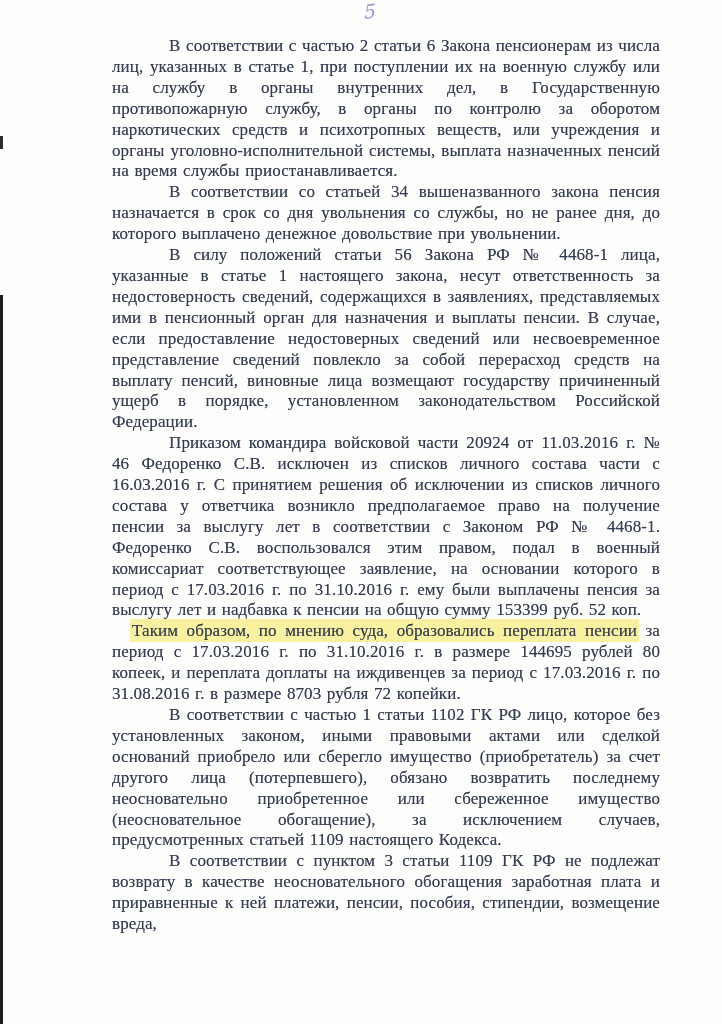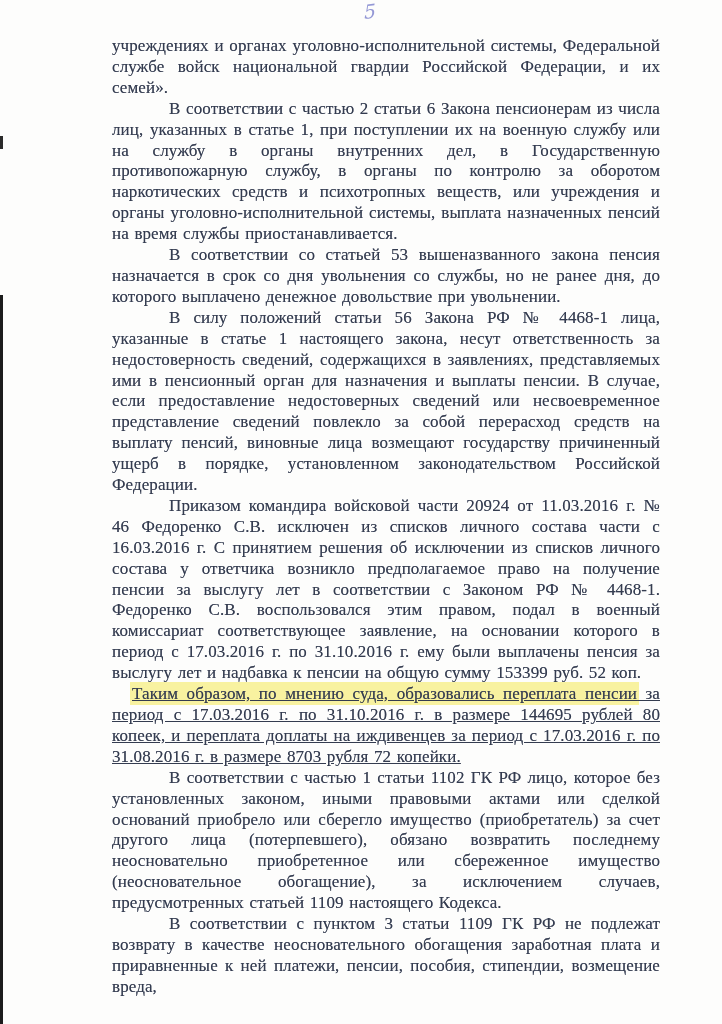--- a/index.html
+++ b/index.html
@@ -57,43 +57,42 @@
     text-align: justify;
     letter-spacing: 0.1px;
     word-spacing: 1.2px;
     text-shadow: 0 0 0.6px rgba(46, 54, 78, 0.55);
   }
   .para {
     margin: 0;
     text-indent: 57px;
   }
   .para.no-indent { text-indent: 0; }
-  .para.small-indent { text-indent: 20px; text-decoration: underline; }
+  .para.small-indent { text-indent: 20px; }
   .hl {
     background: #f8f2a0;
     box-shadow: 0 0 0 2px #f8f2a0;
   }
 </style>
 </head>
 <body>
 
 <div class="sheet">
 
   <div class="page-number">5</div>
 
   <div class="edge-dash"></div>
   <div class="edge-line"></div>
 
   <div class="text-block">
 
-    <p class="para no-indent">учреждениях и органах уголовно-исполнительной системы, Федеральной службе войск национальной гвардии Российской Федерации, и их семей».</p>
 
     <p class="para">В соответствии с частью 2 статьи 6 Закона пенсионерам из числа лиц, указанных в статье 1, при поступлении их на военную службу или на службу в органы внутренних дел, в Государственную противопожарную службу, в органы по контролю за оборотом наркотических средств и психотропных веществ, или учреждения и органы уголовно-исполнительной системы, выплата назначенных пенсий на время службы приостанавливается.</p>
 
-    <p class="para">В соответствии со статьей 53 вышеназванного закона пенсия назначается в срок со дня увольнения со службы, но не ранее дня, до которого выплачено денежное довольствие при увольнении.</p>
+    <p class="para">В соответствии со статьей 34 вышеназванного закона пенсия назначается в срок со дня увольнения со службы, но не ранее дня, до которого выплачено денежное довольствие при увольнении.</p>
 
     <p class="para">В силу положений статьи 56 Закона РФ № 4468-1 лица, указанные в статье 1 настоящего закона, несут ответственность за недостоверность сведений, содержащихся в заявлениях, представляемых ими в пенсионный орган для назначения и выплаты пенсии. В случае, если предоставление недостоверных сведений или несвоевременное представление сведений повлекло за собой перерасход средств на выплату пенсий, виновные лица возмещают государству причиненный ущерб в порядке, установленном законодательством Российской Федерации.</p>
 
     <p class="para">Приказом командира войсковой части 20924 от 11.03.2016 г. № 46 Федоренко С.В. исключен из списков личного состава части с 16.03.2016 г. С принятием решения об исключении из списков личного состава у ответчика возникло предполагаемое право на получение пенсии за выслугу лет в соответствии с Законом РФ № 4468-1. Федоренко С.В. воспользовался этим правом, подал в военный комиссариат соответствующее заявление, на основании которого в период с 17.03.2016 г. по 31.10.2016 г. ему были выплачены пенсия за выслугу лет и надбавка к пенсии на общую сумму 153399 руб. 52 коп.</p>
 
 
     <p class="para small-indent"><span class="hl">Таким образом, по мнению суда, образовались переплата пенсии</span><span> за период с 17.03.2016 г. по 31.10.2016 г. в размере 144695 рублей 80 копеек, и переплата доплаты на иждивенцев за период с 17.03.2016 г. по 31.08.2016 г. в размере 8703 рубля 72 копейки.</span></p>
 
     <p class="para">В соответствии с частью 1 статьи 1102 ГК РФ лицо, которое без установленных законом, иными правовыми актами или сделкой оснований приобрело или сберегло имущество (приобретатель) за счет другого лица (потерпевшего), обязано возвратить последнему неосновательно приобретенное или сбереженное имущество (неосновательное обогащение), за исключением случаев, предусмотренных статьей 1109 настоящего Кодекса.</p>
 

